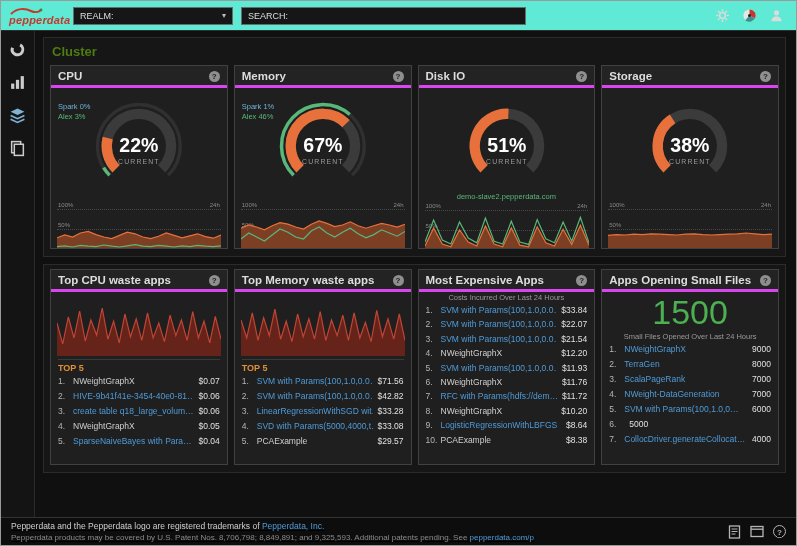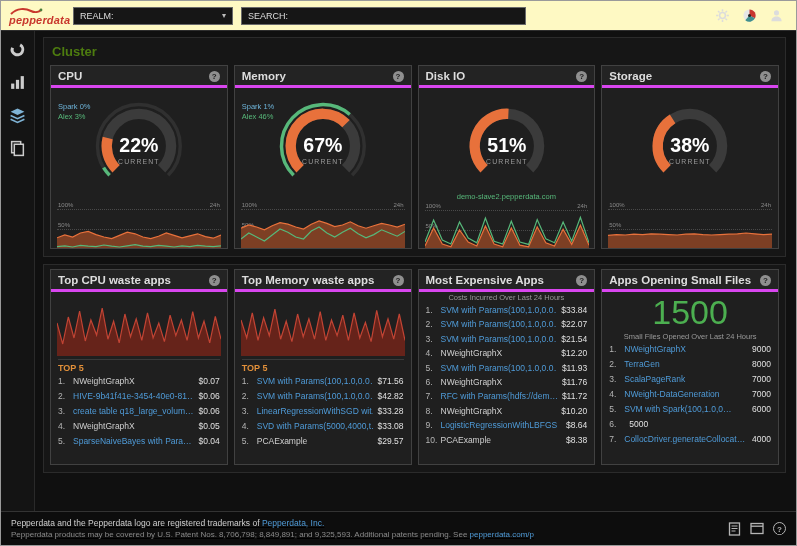--- a/index.html
+++ b/index.html
@@ -1,21 +1,21 @@
 <!DOCTYPE html>
 <html><head>
 <meta charset="utf-8">
 <style>
   * { box-sizing: border-box; margin: 0; padding: 0; }
   html,body { width:797px; height:546px; }
   body { font-family: "Liberation Sans", "DejaVu Sans", sans-serif; background:#444; }
   .window { width:797px; height:546px; border:1px solid #9a9a9a; background:#101010; display:flex; flex-direction:column; overflow:hidden; }
 
   
-  .topbar { height:30px; background:#fef9c3; display:flex; align-items:center; padding:0 8px; border-bottom:1px solid #2e2e2e; flex:0 0 auto; }
+  .topbar { height:30px; background:#5eead4; display:flex; align-items:center; padding:0 8px; border-bottom:1px solid #2e2e2e; flex:0 0 auto; }
   .logo { width:62px; display:flex; flex-direction:column; align-items:flex-start; line-height:9px; cursor:pointer; }
   .logo-word { color:#c8372d; font-size:11px; font-weight:bold; font-style:italic; letter-spacing:0.2px; }
   .realm-box, .search-box { height:18px; background:#161616; border:1px solid #6a6a6a; color:#ddd; font-size:9px; display:flex; align-items:center; padding:0 6px; }
   .realm-box { width:160px; justify-content:space-between; margin-left:2px; cursor:pointer; }
   .caret { color:#bbb; font-size:8px; }
   .search-box { width:285px; margin-left:8px; }
   .search-box input { flex:1; background:transparent; border:none; outline:none; color:#ddd; font-size:9px; margin-left:4px; }
   .topbar-spacer { flex:1; }
   .topbar-icons { display:flex; align-items:center; gap:12px; margin-right:4px; }
   .topbar-icons svg { display:block; cursor:pointer; }
@@ -63,21 +63,21 @@
   .app-row { display:flex; align-items:baseline; line-height:15px; white-space:nowrap; }
   .app-list.tight .app-row { line-height:14.4px; }
   .app-row .rank { color:#b5b5b5; margin-right:3px; min-width:12px; flex:0 0 auto; }
   .app-row .name { flex:1; overflow:hidden; text-overflow:clip; color:#cfcfcf; }
   .app-row .name.link { color:#4f9bd8; cursor:pointer; }
   .app-row .val { color:#e0e0e0; margin-left:5px; flex:0 0 auto; }
   .subtitle { text-align:center; font-size:7.5px; color:#9a9a9a; margin:1px 4px 1px; }
   .big-number { text-align:center; font-size:34px; line-height:38px; color:#4caf50; margin-top:1px; font-weight:normal; }
 
   
-  .footer { height:34px; flex:0 0 auto; background:#0d0d0d; border-top:1px solid #333; display:flex; align-items:center; justify-content:space-between; padding:0 10px;text-decoration:underline; }
+  .footer { height:28px; flex:0 0 auto; background:#0d0d0d; border-top:1px solid #333; display:flex; align-items:center; justify-content:space-between; padding:0 10px;text-decoration:underline; }
   .footer-text { display:flex; flex-direction:column; line-height:12px; }
   .f-line1 { font-size:8.5px; color:#cfcfcf; }
   .f-line2 { font-size:8px; color:#8a8a8a; }
   .f-link { color:#4f9bd8; cursor:pointer; }
   .footer-icons { display:flex; align-items:center; gap:9px; }
   .footer-icons svg { display:block; cursor:pointer; }
 </style>
 </head>
 <body>
 
@@ -504,21 +504,21 @@
                   <span class="name link">ScalaPageRank</span>
                   <span class="val">7000</span>
                 </div>
                 <div class="app-row">
                   <span class="rank">4.</span>
                   <span class="name link">NWeight-DataGeneration</span>
                   <span class="val">7000</span>
                 </div>
                 <div class="app-row">
                   <span class="rank">5.</span>
-                  <span class="name link">SVM with Spark(100,1.0,0…</span>
+                  <span class="name link">SVM with Params(100,1.0,0…</span>
                   <span class="val">6000</span>
                 </div>
                 <div class="app-row">
                   <span class="rank">6.</span>
                   <span class="val">5000</span>
                 </div>
                 <div class="app-row">
                   <span class="rank">7.</span>
                   <span class="name link">CollocDriver.generateCollocat…</span>
                   <span class="val">4000</span>

